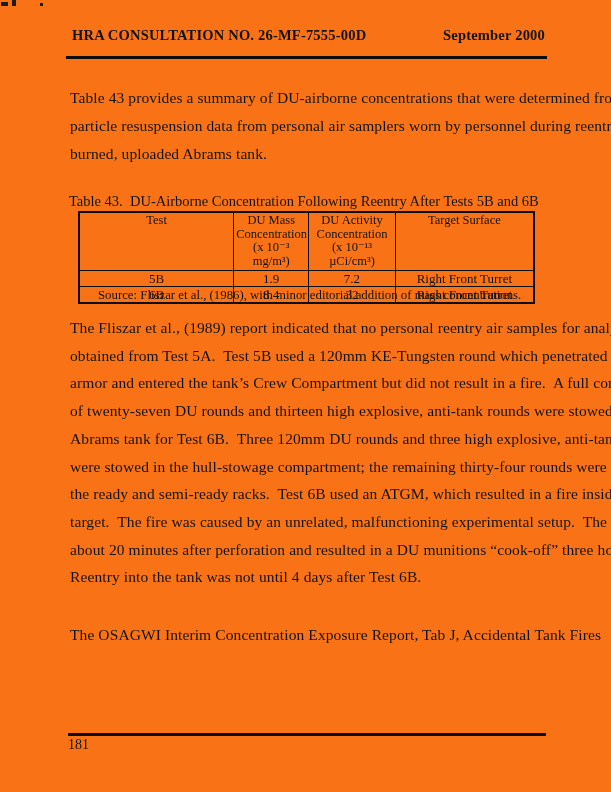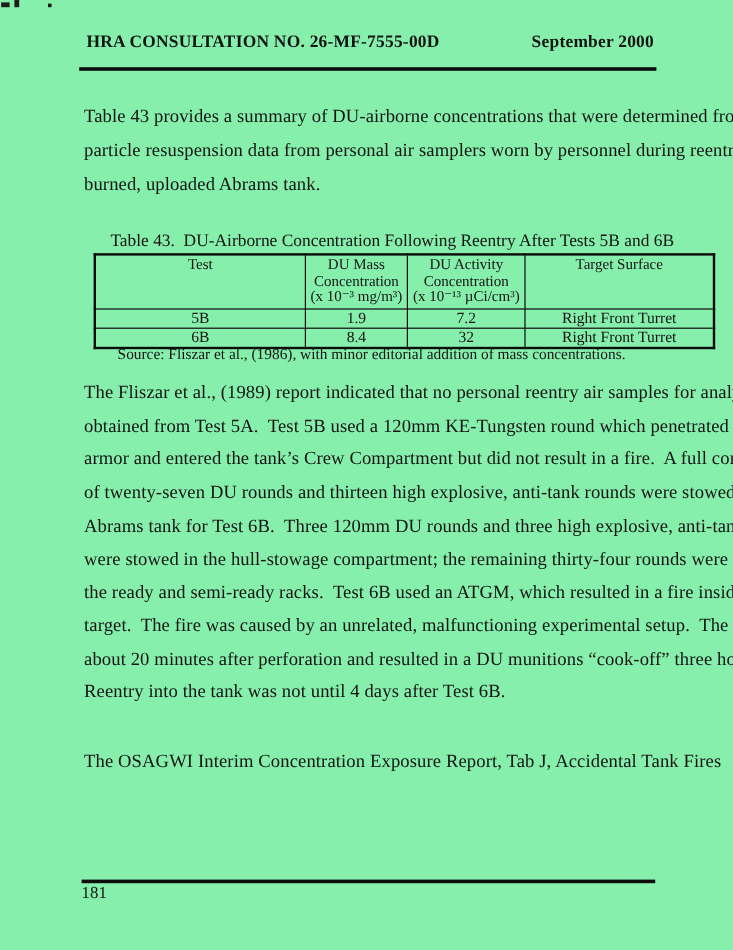--- a/index.html
+++ b/index.html
@@ -1,20 +1,20 @@
 <!DOCTYPE html>
 <html><head>
 <meta charset="utf-8">
 <style>
   html, body { margin: 0; padding: 0; background: #ffffff; }
   .page {
     position: relative;
     width: 611px;
     height: 792px;
-    background: #86efac;
+    background: #f97316;
     font-family: "Liberation Serif", "DejaVu Serif", serif;
     color: #141414;
     overflow: hidden;
   }
   .speck { position: absolute; background: #1c1c1c; }
   .header-bar {
     position: absolute;
     left: 72px; top: 27px;
     width: 473px;
     display: flex;
@@ -41,30 +41,30 @@
     line-height: 27.7px;
     white-space: nowrap;
   }
   #intro-para { top: 84px; }
   #intro-para .tline { line-height: 28px; }
   #body-para { top: 314px; }
   #closing-para { top: 621px; }
   .it { }
   .table-title {
     position: absolute;
-    left: 92px; top: 193px;
+    left: 69px; top: 193px;
     width: 457px;
     text-align: center;
     font-size: 14.5px;
     white-space: nowrap;
   }
   table.data-table {
     position: absolute;
     left: 78px; top: 211px;
-    width: 518px;
+    width: 457px;
     border-collapse: collapse;
     table-layout: fixed;
   }
   table.data-table { border: 2px solid #0d0d0d; }
   table.data-table th, table.data-table td {
     border: 1px solid #0d0d0d;
     padding: 0 2px;
     text-align: center;
     font-weight: normal;
   }

